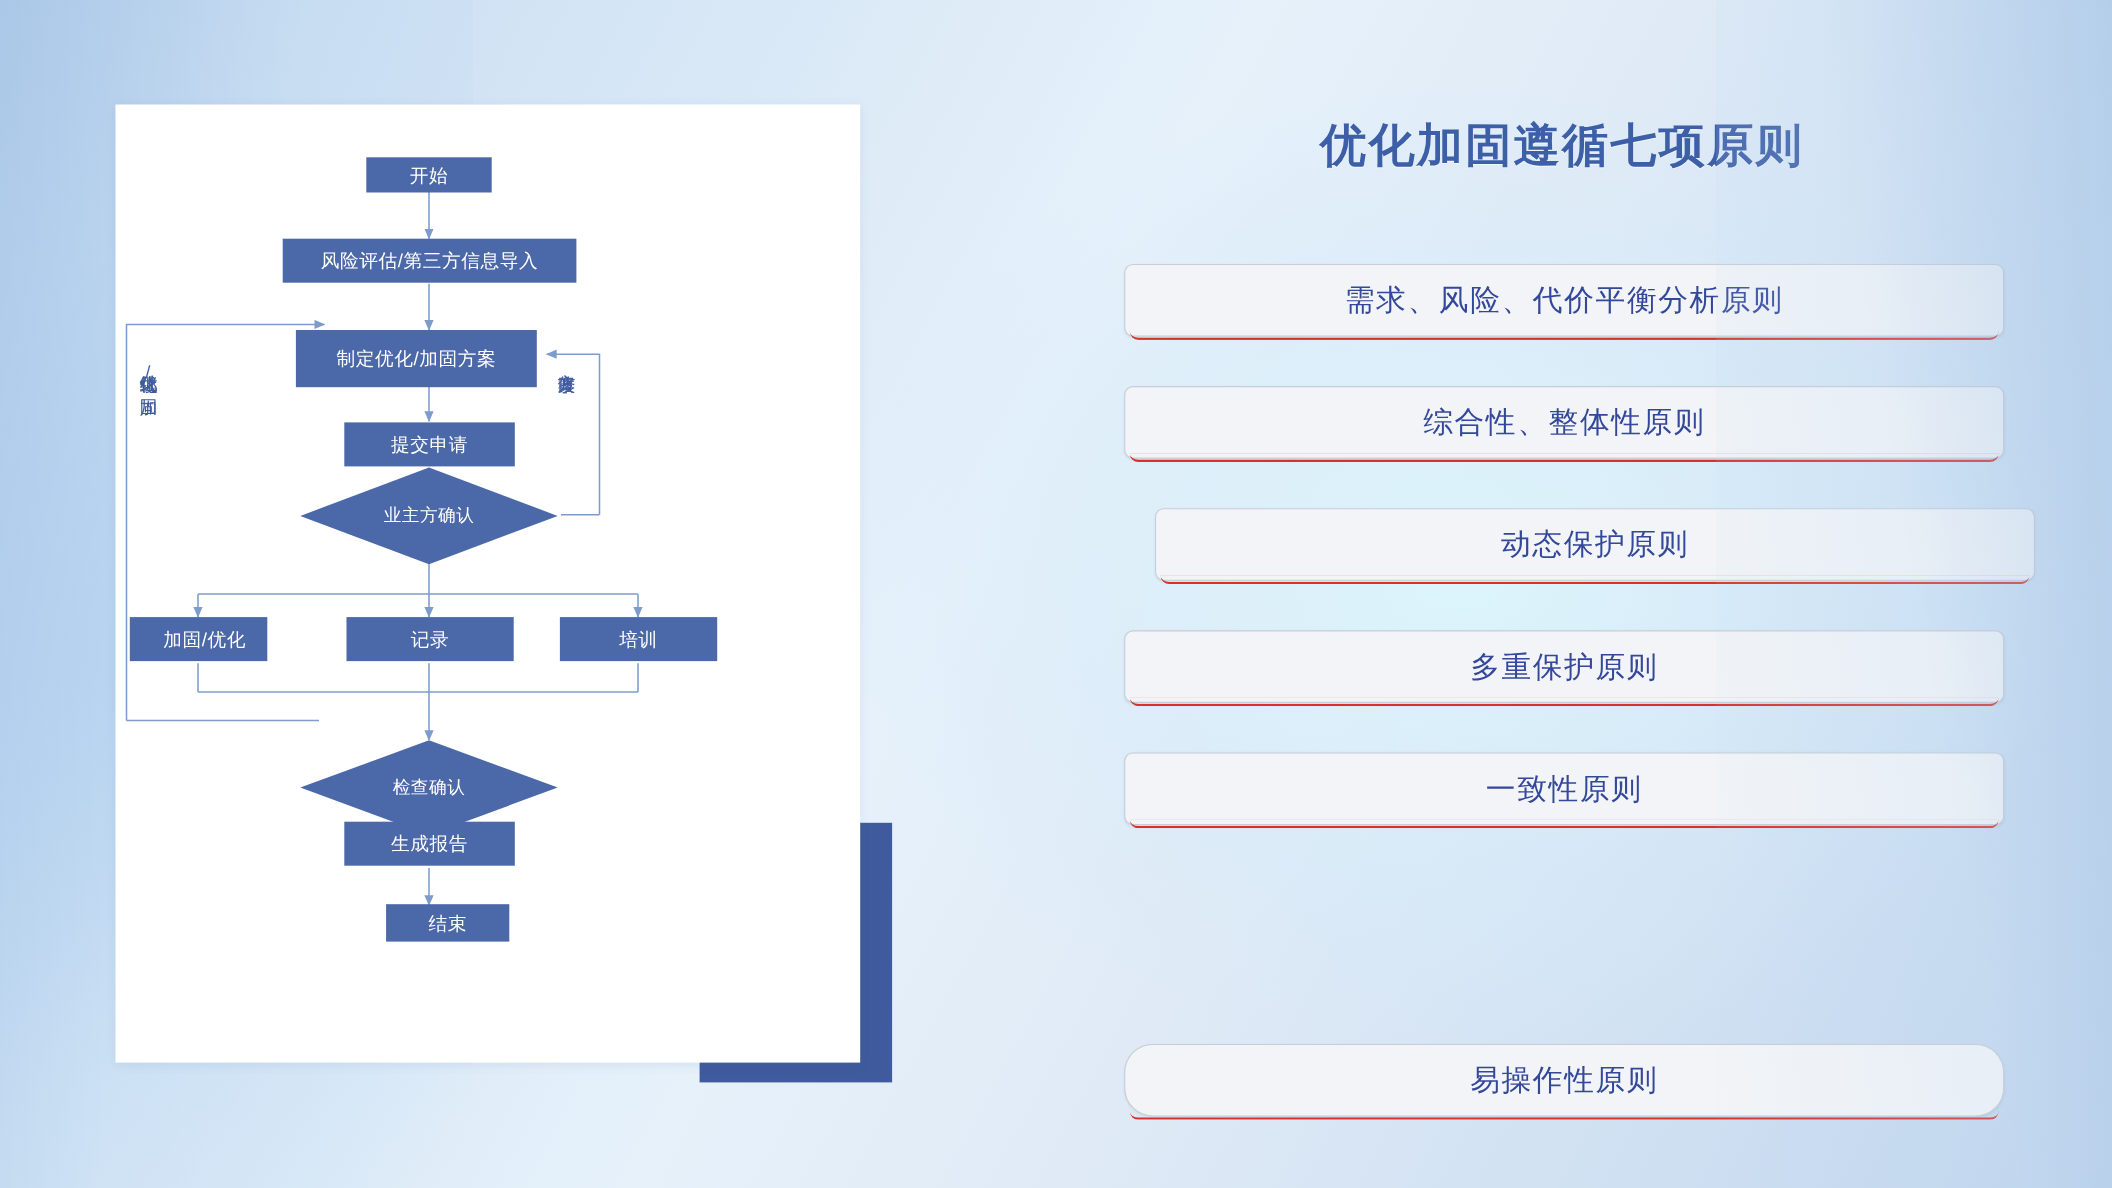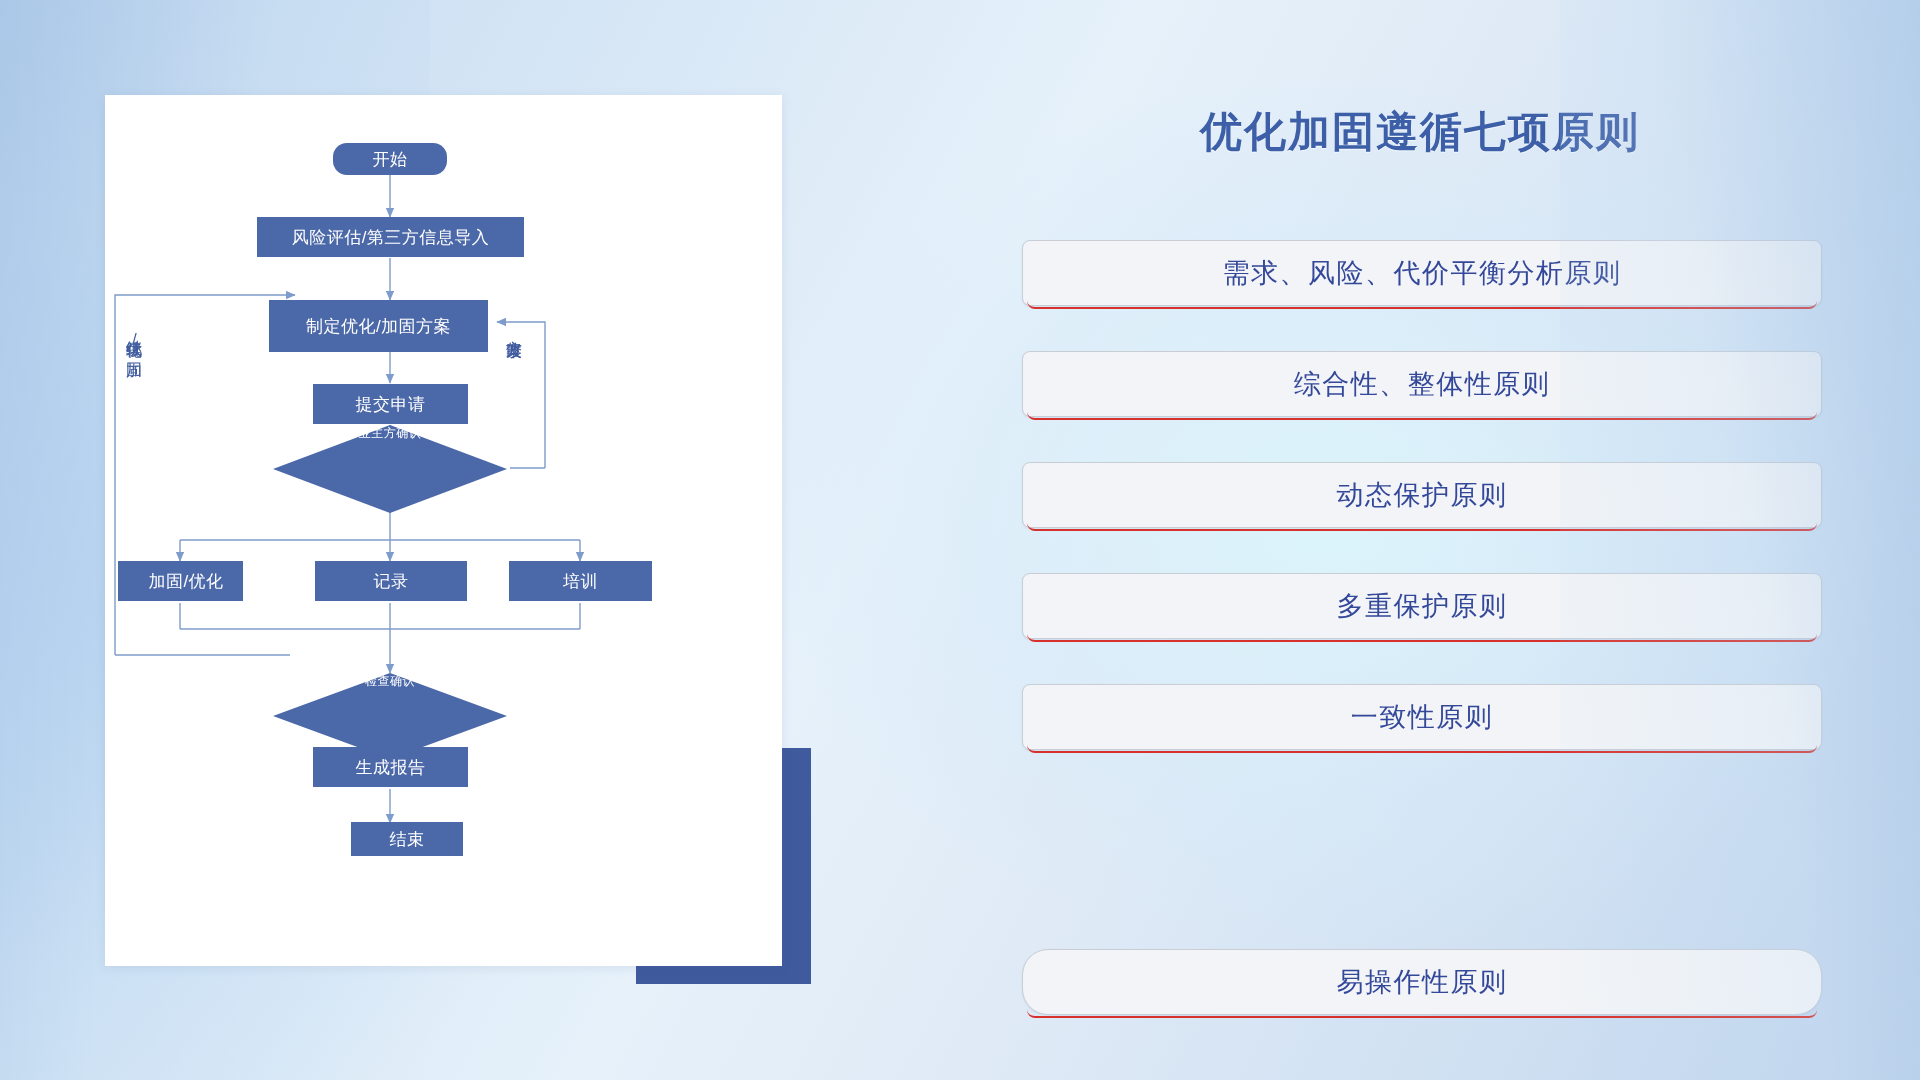--- a/index.html
+++ b/index.html
@@ -76,24 +76,24 @@
   }
   .diamond-wrap {
     position: absolute;
   }
   .diamond-wrap svg { display: block; }
   .diamond-label {
     position: absolute;
     left: 0; top: 0;
     width: 100%; height: 100%;
     display: flex;
-    align-items: flex-start;
+    align-items: center;
     justify-content: center;
     color: #ffffff;
-    font-size: 12px;
+    font-size: 16px;
     letter-spacing: 0.5px;
     pointer-events: none;
   }
   .vlabel {
     position: absolute;
     color: #3f5b9e;
     font-size: 16px;
     line-height: 19px;
     writing-mode: vertical-rl;
     text-orientation: upright;
@@ -187,21 +187,21 @@
           <path d="M75 534 L475 534"></path>
 
           <line x1="285" y1="534" x2="285" y2="578" marker-end="url(#ar)"></line>
 
           <line x1="285" y1="617" x2="285" y2="652" marker-end="url(#ar)"></line>
 
           <line x1="285" y1="694" x2="285" y2="728" marker-end="url(#ar)"></line>
         </g>
       </svg>
 
-      <div class="node" style="left:228px; top:48px; width:114px; height:32px;border-radius:14px;">
+      <div class="node" style="left:228px; top:48px; width:114px; height:32px;">
         <span>开始</span>
       </div>
 
       <div class="node" style="left:152px; top:122px; width:267px; height:40px;">
         <span>风险评估/第三方信息导入</span>
       </div>
 
       <div class="node" style="left:164px; top:205px; width:219px; height:52px;">
         <span>制定优化/加固方案</span>
       </div>
@@ -259,21 +259,21 @@
   </div>
 
   <div class="right-title">优化加固遵循七项原则</div>
 
   <div class="bar" style="top:240px;">
     <span>需求、风险、代价平衡分析原则</span>
   </div>
   <div class="bar" style="top:351px;">
     <span>综合性、整体性原则</span>
   </div>
-  <div class="bar" style="top:462px;">
+  <div class="bar" style="top:462px;margin-left:28px;">
     <span>动态保护原则</span>
   </div>
   <div class="bar" style="top:573px;">
     <span>多重保护原则</span>
   </div>
   <div class="bar" style="top:684px;">
     <span>一致性原则</span>
   </div>
   <div class="bar" style="top:949px;border-radius:26px;">
     <span>易操作性原则</span>

